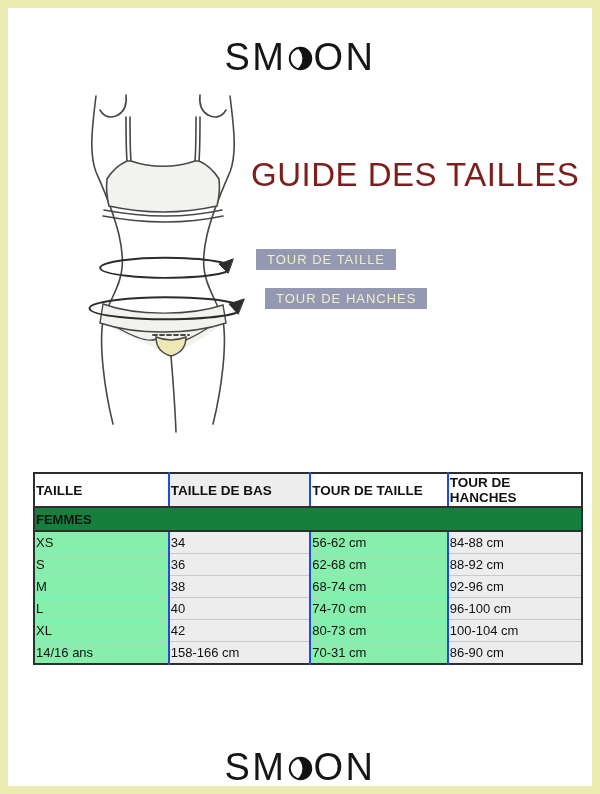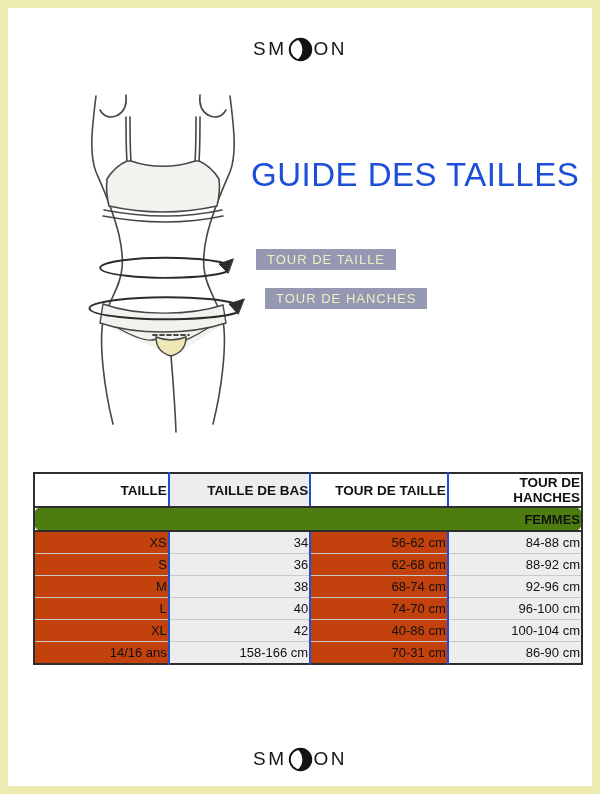--- a/index.html
+++ b/index.html
@@ -5,57 +5,57 @@
   html,body { margin:0; padding:0; background:#fff; }
   .page {
     position:relative; width:600px; height:794px; box-sizing:border-box;
     background:#ffffff; border:8px solid #ecebb2; overflow:hidden;
     font-family:"Liberation Sans", sans-serif; color:#141414;
   }
   
   .logo {
     position:absolute; left:0; width:100%;
     display:flex; justify-content:center; align-items:center;
-    font-size:19px; letter-spacing:2.5px; font-weight:400; color:#161616;
+    font-size:38px; letter-spacing:2.5px; font-weight:400; color:#161616;
   }
   .logo.top { top:28px; }
   .logo.bottom { top:738px; }
   .logo .moon { width:25px; height:25px; margin:0 1px; transform:translateY(1px); }
   
   .title {
     position:absolute; left:243px; top:148px; margin:0;
-    font-size:33px; font-weight:400; letter-spacing:0.5px; color:#1d4ed8;
+    font-size:33px; font-weight:400; letter-spacing:0.5px; color:#7f1d1d;
     white-space:nowrap;
   }
   
   .mlabel {
     position:absolute; padding:3px 11px;
     font-size:13px; letter-spacing:1px; white-space:nowrap;
   }
   .mlabel.waist { left:248px; top:241px; }
   .mlabel.hips  { left:257px; top:280px; }
   
   .figure { position:absolute; left:48px; top:80px; }
   
   table.sizes {
     position:absolute; left:25px; top:464px; width:550px;
     border-collapse:collapse; border:2px solid #2e2e2e;
-    text-align:right; font-size:13px; color:#111;
+    text-align:left; font-size:13px; color:#111;
   }
   table.sizes th {
     height:26px; font-size:13.5px; font-weight:700;
     border-bottom:2px solid #2e2e2e; background:#ffffff;
   }
   table.sizes th + th, table.sizes td + td { border-left:2px solid #1d4ed8; }
-  table.sizes tr.data td { height:19px; border-top:1px solid #c9c9c9; background:#c2410c; }
+  table.sizes tr.data td { height:19px; border-top:1px solid #c9c9c9; background:#86efac; }
   table.sizes th.shade, table.sizes tr.data td:nth-child(2),
   table.sizes tr.data td:nth-child(4) { background:#ededed; }
   table.sizes tr.section td {
-    height:20px; font-weight:700; background:#4d7c0f;
-    border-top:2px solid #2e2e2e; border-bottom:2px solid #2e2e2e;border-radius:8px;
+    height:20px; font-weight:700; background:#15803d;
+    border-top:2px solid #2e2e2e; border-bottom:2px solid #2e2e2e;
   }
 </style>
 </head>
 <body>
 
 <div class="page">
 
   <header class="logo top">
     <span>SM</span>
     <svg class="moon" viewBox="0 0 24 24">
@@ -157,21 +157,21 @@
       </tr>
       <tr class="data">
         <td>L</td>
         <td>40</td>
         <td>74-70 cm</td>
         <td>96-100 cm</td>
       </tr>
       <tr class="data">
         <td>XL</td>
         <td>42</td>
-        <td>40-86 cm</td>
+        <td>80-73 cm</td>
         <td>100-104 cm</td>
       </tr>
       <tr class="data">
         <td>14/16 ans</td>
         <td>158-166 cm</td>
         <td>70-31 cm</td>
         <td>86-90 cm</td>
       </tr>
     </tbody>
   </table>

